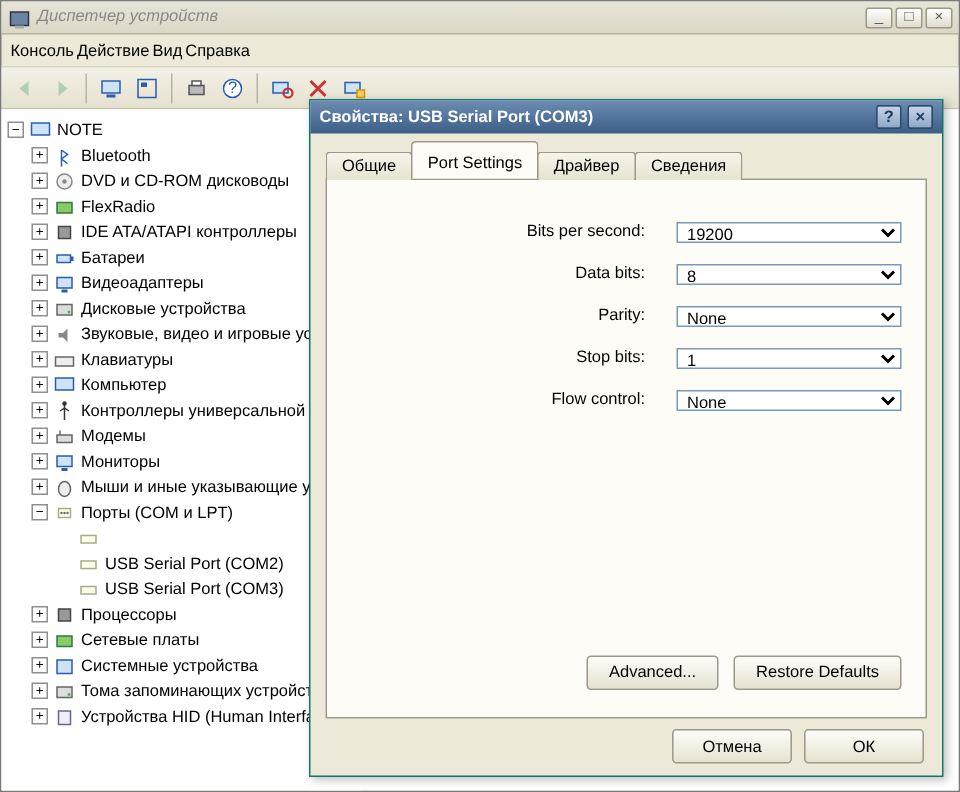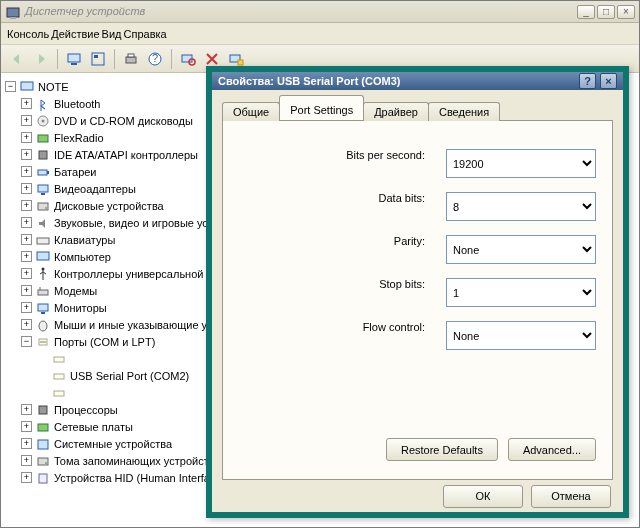--- a/index.html
+++ b/index.html
@@ -30,34 +30,34 @@
   .tree > ul { padding-left:2px; }
   .tree li { position:relative; }
   .row { display:flex; align-items:center; height:17px; white-space:nowrap; }
   .expander { width:11px; height:11px; border:1px solid #8e8e8e; background:#fff; font-size:9px; line-height:9px; text-align:center; color:#000; margin-right:2px; flex:0 0 11px; cursor:default; }
   .noexp { width:11px; height:11px; margin-right:2px; flex:0 0 11px; }
   .nodeicon { width:16px; height:16px; margin:0 3px 0 1px; flex:0 0 16px; display:flex; align-items:center; justify-content:center; }
   .nodeicon svg { display:block; }
   .nodelabel { color:#000; }
 
   
-  .dialog { position:absolute; left:206px; top:66px; width:423px; height:452px; border:6px solid #0f766e; background:#ece9d8; box-shadow:2px 2px 6px rgba(0,0,0,.25); display:flex; flex-direction:column; }
+  .dialog { position:absolute; left:206px; top:66px; width:423px; height:452px; border:1px solid #0f766e; background:#ece9d8; box-shadow:2px 2px 6px rgba(0,0,0,.25); display:flex; flex-direction:column; }
   .dlg-title { height:24px; background:linear-gradient(#6d8cb3,#3b5e87); color:#fff; font-weight:bold; display:flex; align-items:center; padding:0 6px; }
   .dlg-title span.t { flex:1; }
   .dlg-x { width:17px; height:16px; border:1px solid #2d4a6e; background:linear-gradient(#c7d4e5,#8fa8c7); border-radius:2px; text-align:center; line-height:14px; color:#1b3b5f; font-weight:bold; margin-left:4px; cursor:default; }
 
   .dlg-body { flex:1; padding:8px 10px 0; position:relative; }
   .tabs { display:flex; align-items:flex-end; height:22px; position:relative; z-index:2; }
   .tab { padding:3px 10px 3px; border:1px solid #9c988a; border-bottom:none; border-radius:3px 3px 0 0; background:linear-gradient(#f7f5eb,#e6e3d1); margin-right:-1px; color:#000; cursor:default; position:relative; top:1px; }
   .tab.active { background:#fdfcf7; padding-top:8px; padding-bottom:4px; top:0; z-index:3; }
   .tabpanel { border:1px solid #9c988a; background:#fdfcf7; height:360px; padding:28px 16px 12px; position:relative; }
 
   .formrow { display:flex; align-items:flex-start; justify-content:flex-end; margin-bottom:14px;gap:13px; }
   .formrow label { margin-right:8px; color:#000; }
-  .formrow select { width:150px; height:29px; border:1px solid #7a98b8; background:#fff; font-size:11px; padding:1px 2px; }
+  .formrow select { width:150px; height:14px; border:1px solid #7a98b8; background:#fff; font-size:11px; padding:1px 2px; }
 
   .panel-btns { position:absolute; right:16px; bottom:18px; display:flex; gap:10px; }
   .btn { height:23px; padding:0 14px; border:1px solid #9c988a; border-radius:3px; background:linear-gradient(#fdfdf9,#e5e2d0); color:#000; cursor:default; font-size:11px; }
 
   .dlg-footer { height:42px; display:flex; align-items:center; justify-content:flex-end; gap:8px; padding:0 12px; }
   .btn.main { width:80px; text-align:center; }
 </style>
 </head>
 <body>
 
@@ -353,20 +353,21 @@
                     </div>
                   </li>
                   <li>
                     <div class="row">
                       <span class="noexp"></span>
                       <span class="nodeicon">
                         <svg width="14" height="14">
                           <rect x="2" y="5" width="10" height="5" fill="#ffe" stroke="#aa8"></rect>
                         </svg>
                       </span>
+                      <span class="nodelabel">USB Serial Port (COM3)</span>
                     </div>
                   </li>
                 </ul>
               </li>
               <li>
                 <div class="row">
                   <span class="expander">+</span>
                   <span class="nodeicon">
                     <svg width="14" height="14">
                       <rect x="3" y="3" width="8" height="8" fill="#999" stroke="#444"></rect>
@@ -457,22 +458,22 @@
       <div class="formrow">
         <label>Stop bits:</label>
         <select><option>1</option></select>
       </div>
       <div class="formrow">
         <label>Flow control:</label>
         <select><option>None</option></select>
       </div>
 
       <div class="panel-btns">
+        <button class="btn">Advanced...</button>
         <button class="btn">Restore Defaults</button>
-        <button class="btn">Advanced...</button>
       </div>
     </div>
   </div>
   <div class="dlg-footer">
+    <button class="btn main">Отмена</button>
     <button class="btn main">ОК</button>
-    <button class="btn main">Отмена</button>
   </div>
 </div>
 
 </body></html>

